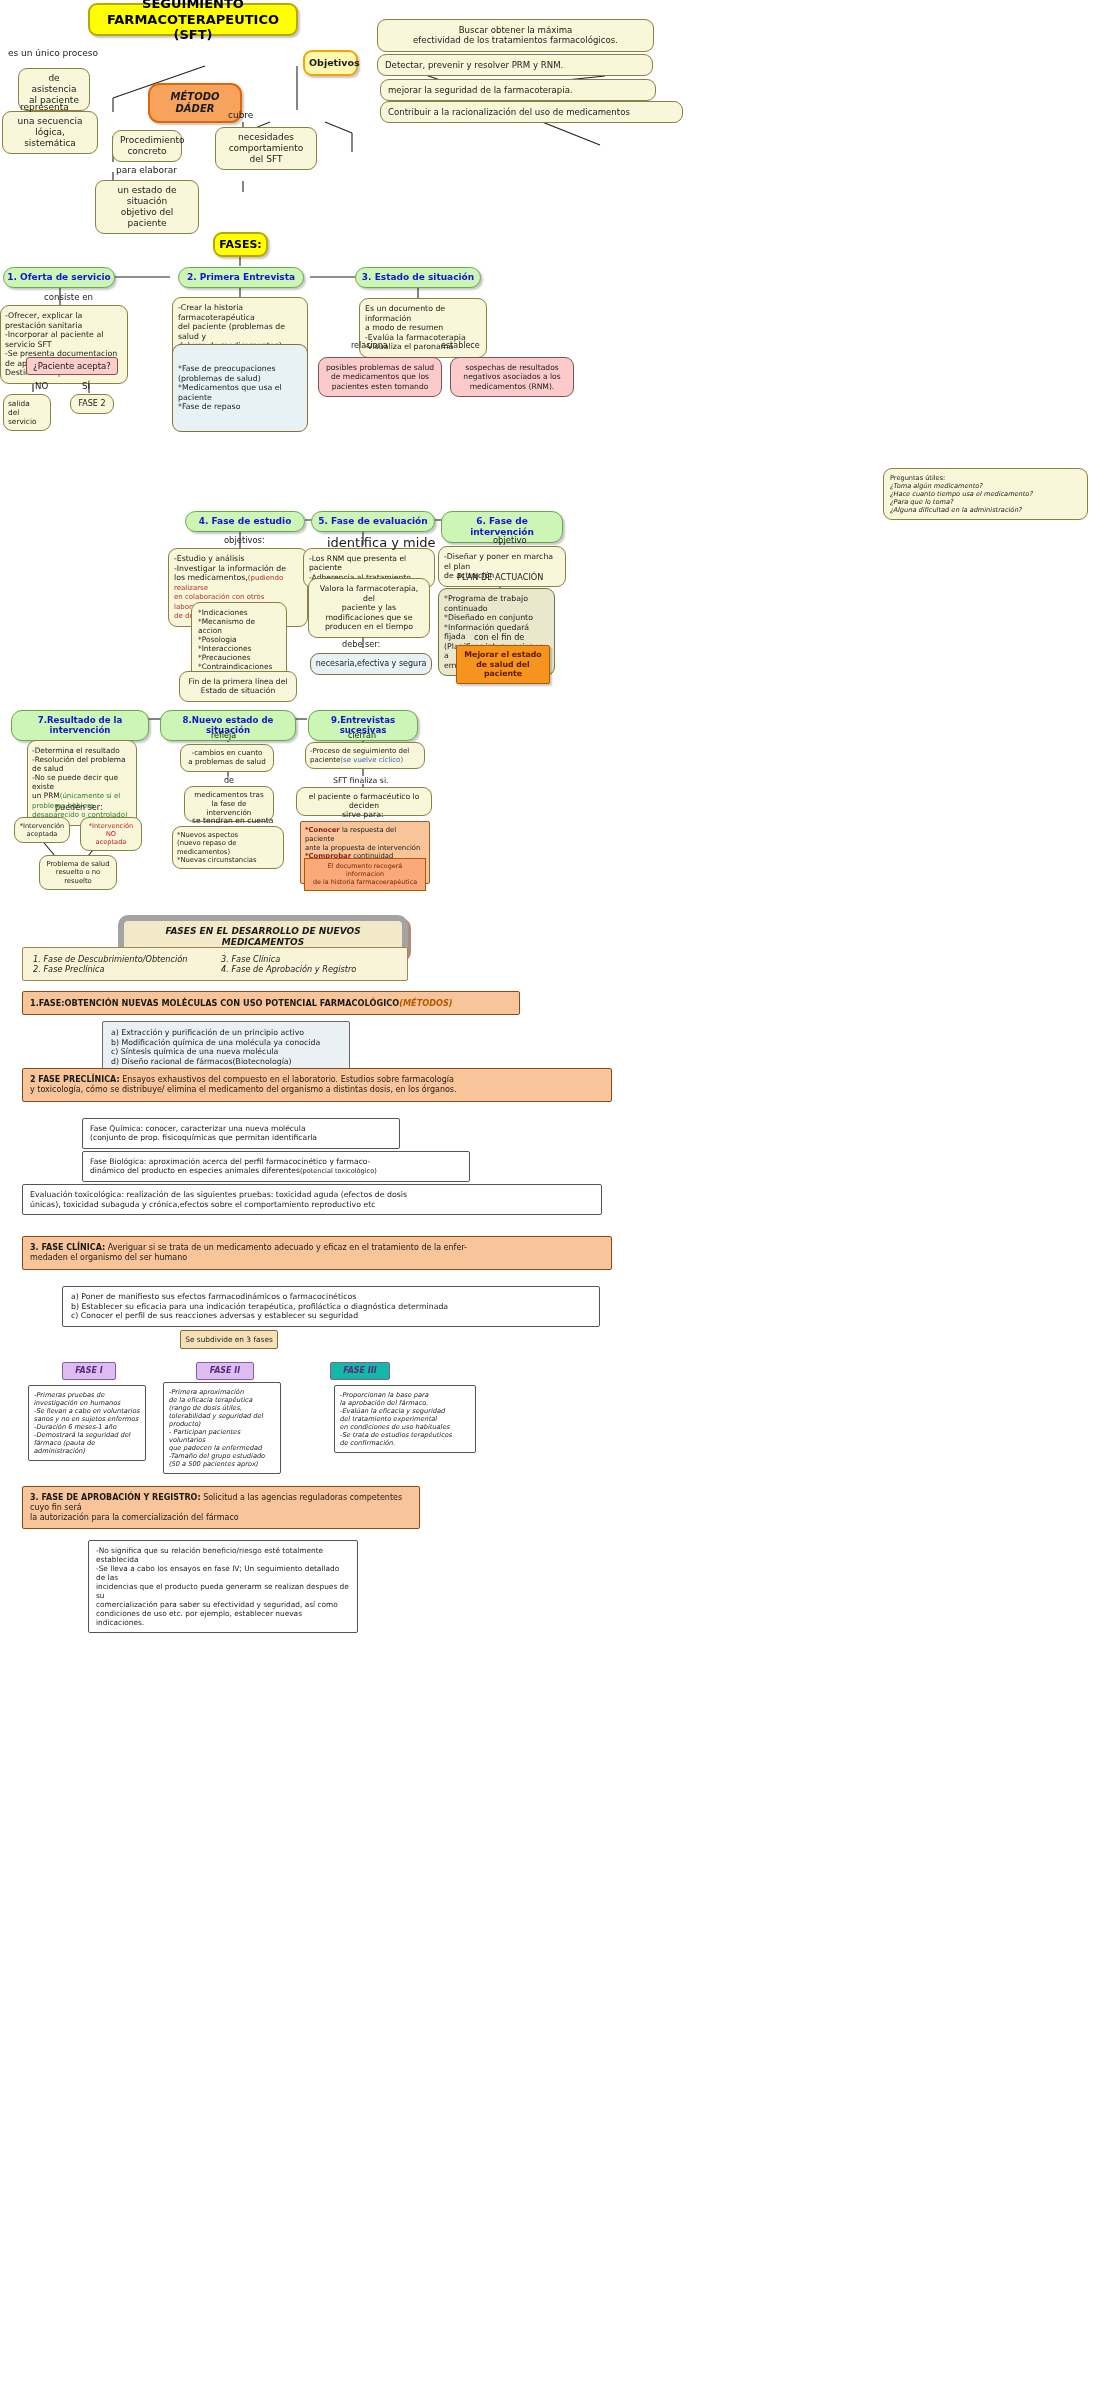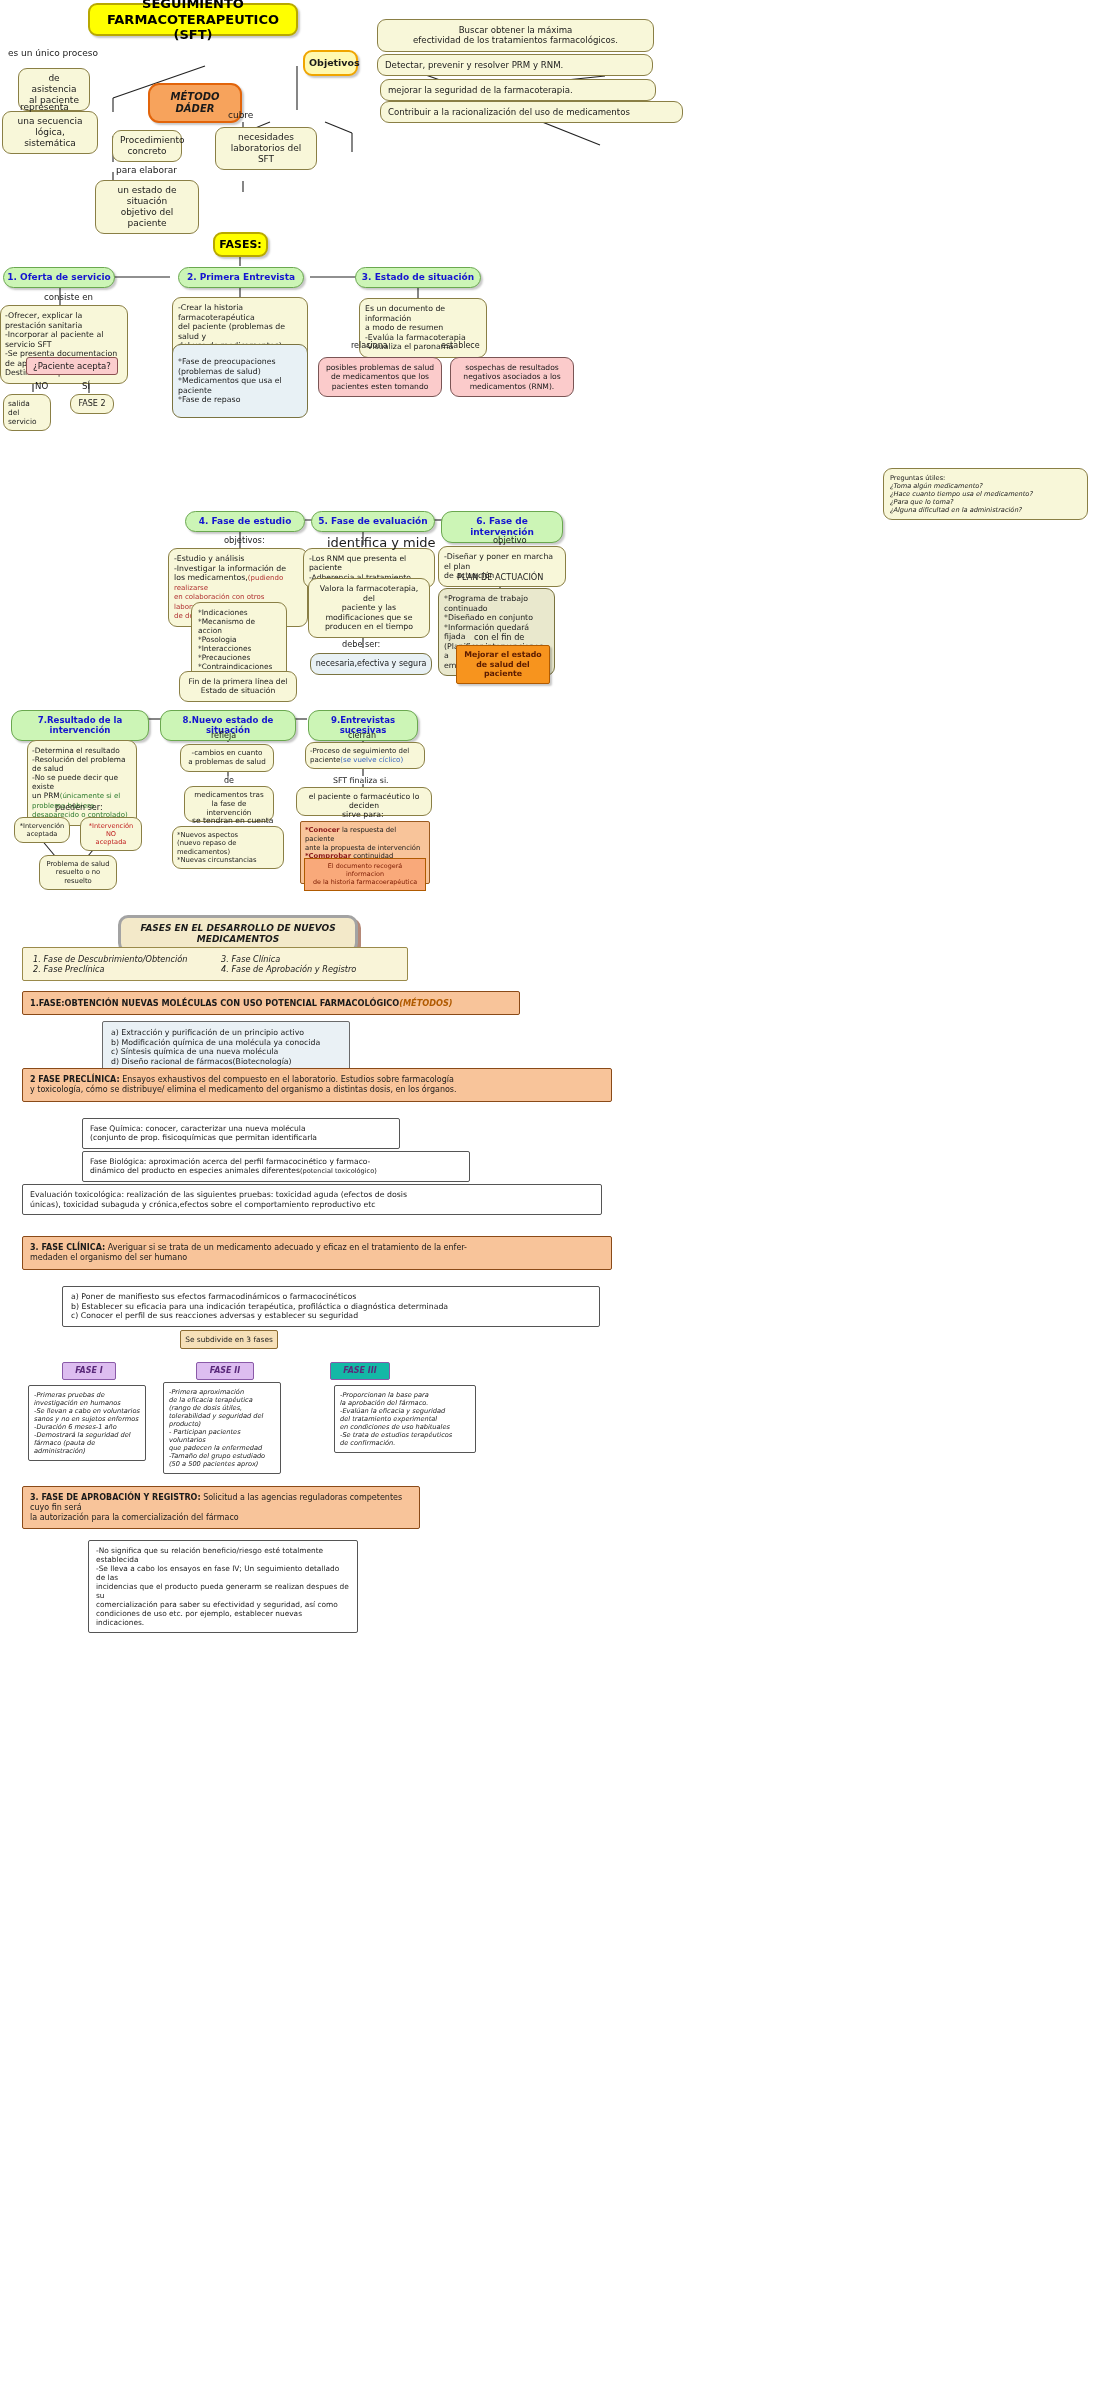--- a/index.html
+++ b/index.html
@@ -157,21 +157,21 @@
 concreto</div>
 
 <div class="lbl" style="left:116px;top:165px;font-size:9px;">para elaborar</div>
 
 <div class="node bx cream" style="left:95px;top:180px;width:104px;font-size:9px;text-align:center;white-space:pre-line;">un estado de situación
 objetivo del paciente</div>
 
 <div class="lbl" style="left:228px;top:110px;font-size:9px;">cubre</div>
 
 <div class="node bx cream" style="left:215px;top:127px;width:102px;font-size:9px;text-align:center;white-space:pre-line;">necesidades
-laboratorios del SFT</div>
+comportamiento del SFT</div>
 
 <div class="node bx objbadge shadow" style="left:303px;top:50px;width:55px;font-size:9.5px;padding:5px 4px;">Objetivos</div>
 
 <div class="node bx cream" style="left:377px;top:19px;width:277px;font-size:8.6px;text-align:center;white-space:pre-line;padding:5px 6px;">Buscar obtener la máxima
 efectividad de los tratamientos farmacológicos.</div>
 <div class="node bx cream" style="left:377px;top:54px;width:276px;font-size:8.6px;padding:5px 7px;">Detectar, prevenir y resolver PRM y RNM.</div>
 <div class="node bx cream" style="left:380px;top:79px;width:276px;font-size:8.6px;padding:5px 7px;">mejorar la seguridad de la  farmacoterapia.</div>
 <div class="node bx cream" style="left:380px;top:101px;width:303px;font-size:8.6px;padding:5px 7px;">Contribuir a la racionalización del uso de medicamentos</div>
 
 <div class="node bx yellowhdr shadow" style="left:213px;top:232px;width:55px;font-size:11px;padding:4px 4px;">FASES:</div>
@@ -187,21 +187,21 @@
 <div class="lbl" style="left:82px;top:381px;font-size:8.6px;">SÍ</div>
 <div class="node bx cream" style="left:3px;top:394px;width:48px;font-size:7.4px;white-space:pre-line;padding:4px 4px;">salida
 del servicio</div>
 <div class="node bx cream" style="left:70px;top:394px;width:44px;font-size:8px;text-align:center;padding:4px 4px;">FASE 2</div>
 
 <div class="node bx green shadow" style="left:178px;top:267px;width:126px;font-size:9px;padding:4px 3px;">2. Primera Entrevista</div>
 <div class="node bx cream" style="left:172px;top:297px;width:136px;font-size:7.8px;white-space:pre-line;padding:5px 5px;">-Crear la historia farmacoterapéutica
 del paciente (problemas de salud y
 del uso de medicamentos)
 -Se fundamenta en la comunicación</div>
-<div class="node bx blue" style="left:172px;top:344px;width:136px;font-size:7.8px;white-space:pre-line;padding:12px 5px;">*Fase de preocupaciones
+<div class="node bx blue" style="left:172px;top:344px;width:136px;font-size:7.8px;white-space:pre-line;padding:19px 5px;">*Fase de preocupaciones
 (problemas de salud)
 *Medicamentos que usa el paciente
 *Fase de repaso</div>
 
 <div class="node bx green shadow" style="left:355px;top:267px;width:126px;font-size:9px;padding:4px 3px;">3. Estado de situación</div>
 <div class="node bx cream" style="left:359px;top:298px;width:128px;font-size:7.8px;white-space:pre-line;padding:5px 5px;">Es un documento de información
 a modo de resumen
 -Evalúa la farmacoterapia
 -Visualiza el paronama</div>
 <div class="lbl" style="left:351px;top:341px;font-size:8px;">relaciona</div>
@@ -306,21 +306,21 @@
 <div class="lbl" style="left:342px;top:810px;font-size:7.8px;">sirve para:</div>
 <div class="node bx peach" style="left:300px;top:821px;width:130px;font-size:6.8px;padding:4px 4px;line-height:1.3;">
   <div><span class="bold darkred">*Conocer</span><span style="white-space:pre-line;"> la respuesta del paciente
 ante la propuesta de intervención</span></div>
   <div><span class="bold darkred">*Comprobar</span><span> continuidad</span></div>
   <div><span class="bold darkred">*Obtener</span><span> información del resultado</span></div>
 </div>
 <div class="node bx salmon" style="left:304px;top:858px;width:122px;font-size:6.4px;white-space:pre-line;padding:4px 4px;">El documento recogerá informacion
 de la historia farmacoerapéutica</div>
 
-<div class="node bx" style="left:118px;top:915px;width:240px;background:#f3e9c9;border:3px solid #a3a3a3;border-radius:10px;font-size:9px;font-weight:bold;font-style:italic;text-align:center;padding:5px 12px;box-shadow:3px 3px 0 rgba(120,40,10,0.55);">FASES EN EL DESARROLLO DE NUEVOS MEDICAMENTOS</div>
+<div class="node bx" style="left:118px;top:915px;width:290px;background:#f3e9c9;border:6px solid #a3a3a3;border-radius:10px;font-size:9px;font-weight:bold;font-style:italic;text-align:center;padding:5px 12px;box-shadow:3px 3px 0 rgba(120,40,10,0.55);">FASES EN EL DESARROLLO DE NUEVOS MEDICAMENTOS</div>
 
 <div class="node bx sq" style="left:22px;top:947px;width:386px;background:#f9f4d8;border:1px solid #9a8a4a;font-size:8.2px;padding:6px 10px;display:flex;">
   <div class="ital" style="width:188px;white-space:pre-line;">1. Fase de Descubrimiento/Obtención
 2. Fase Preclínica</div>
   <div class="ital" style="white-space:pre-line;">3. Fase Clínica
 4. Fase de Aprobación y Registro</div>
 </div>
 
 <div class="node bx sq" style="left:22px;top:991px;width:498px;background:#f8c49a;border:1px solid #8a4a18;font-size:8.2px;font-weight:bold;padding:6px 7px;">
   <span>1.FASE:OBTENCIÓN NUEVAS MOLÉCULAS CON USO POTENCIAL FARMACOLÓGICO</span><span class="ital" style="color:#b05a00;">(MÉTODOS)</span>

